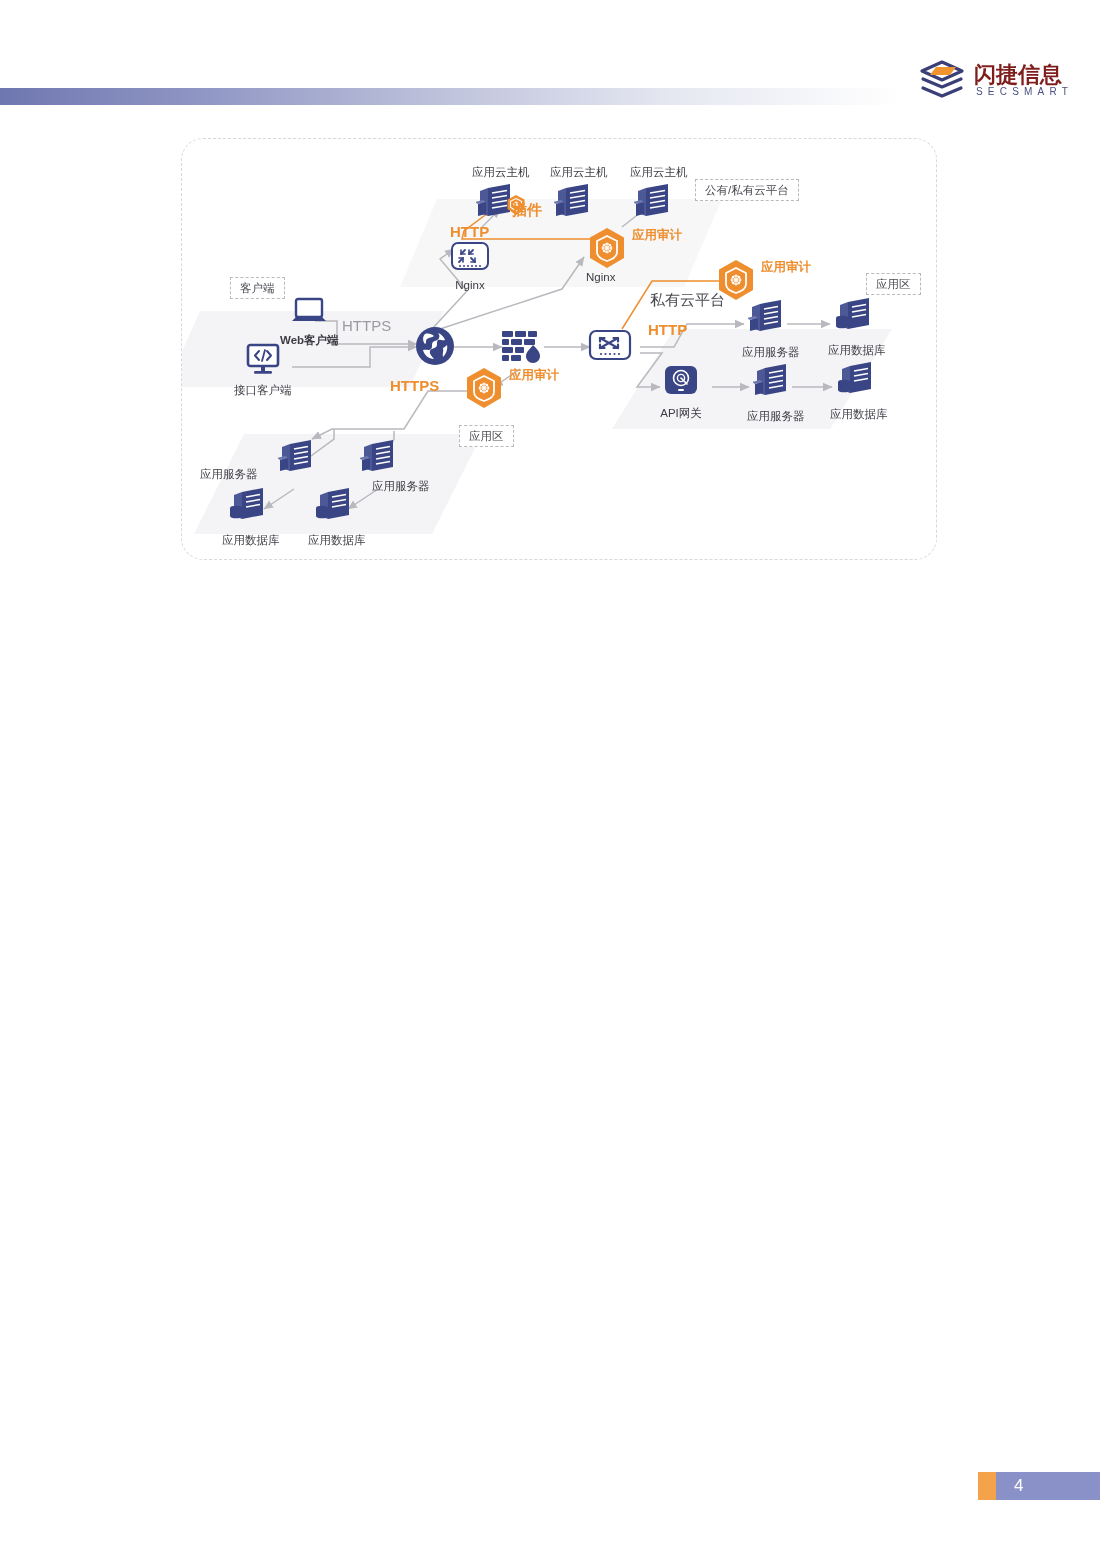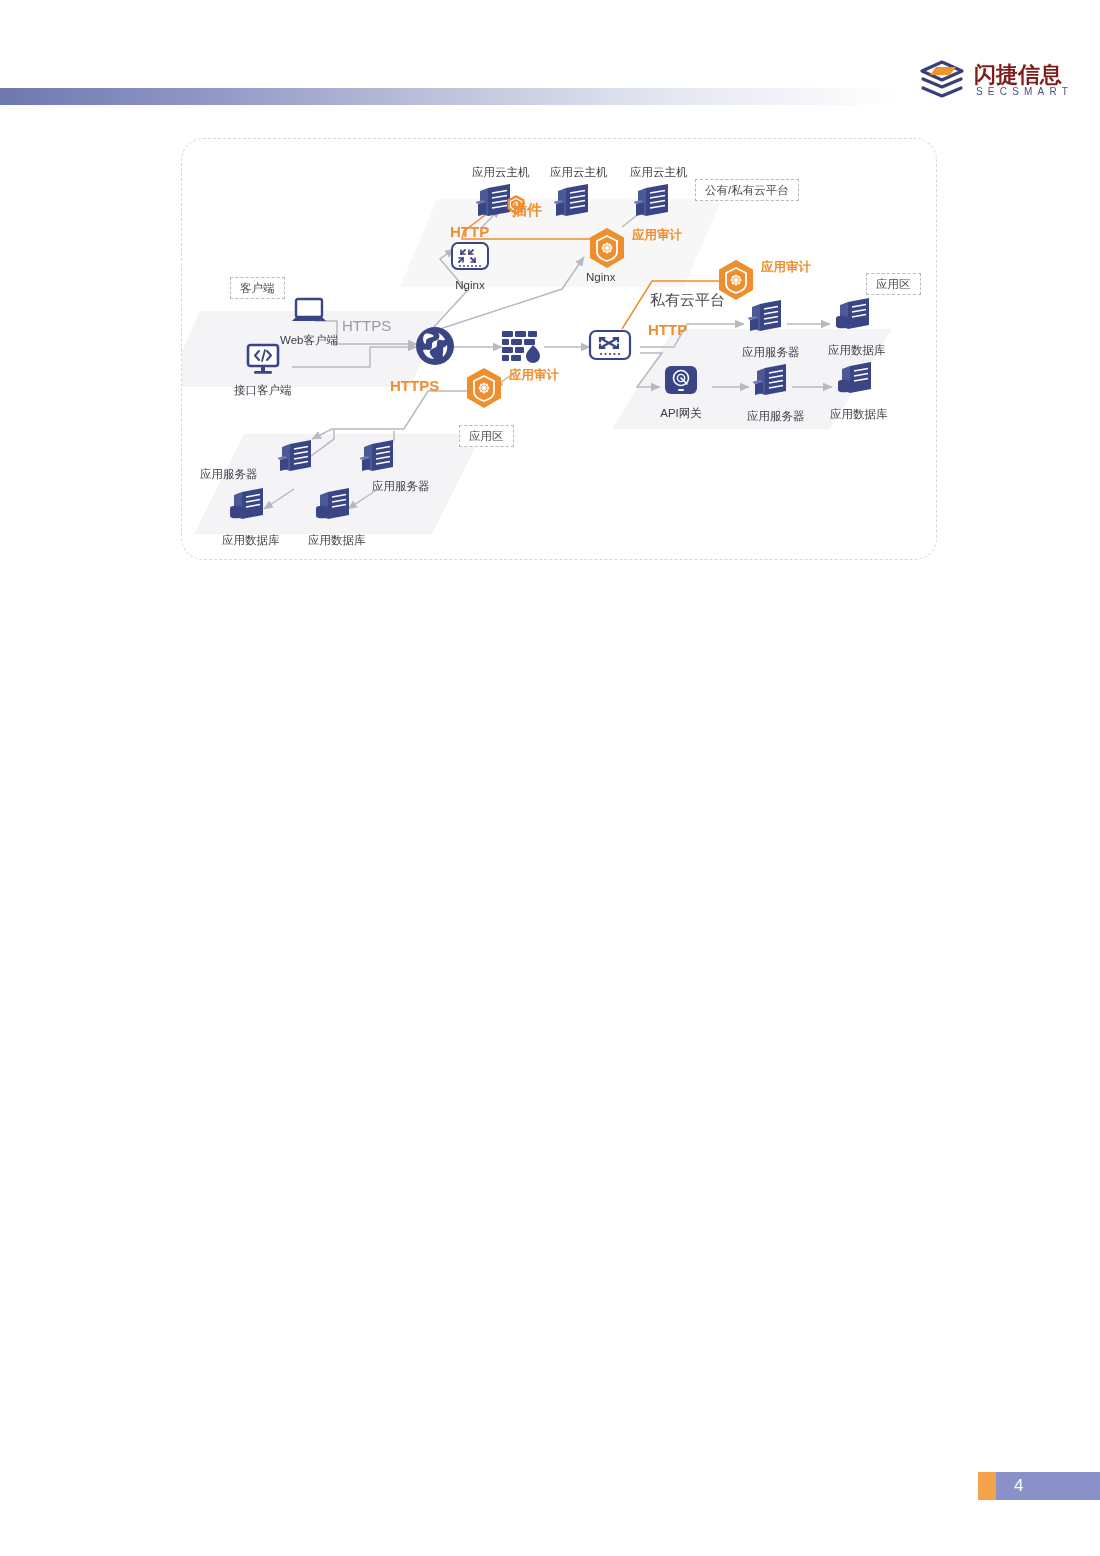--- a/index.html
+++ b/index.html
@@ -345,21 +345,21 @@
         <path d="M19 1 L36 10.5 L36 31 L19 41 L2 31 L2 10.5 Z" fill="#ee8e2e"></path>
         <path d="M19 9 L29 14 L29 25 C29 29.5 24 32.5 19 34 C14 32.5 9 29.5 9 25 L9 14 Z" fill="none" stroke="#ffffff" stroke-width="1.8"></path>
         <circle cx="19" cy="21" r="4.2" fill="none" stroke="#ffffff" stroke-width="1.3"></circle>
         <path d="M19 15.5 L19 26.5 M13.5 21 L24.5 21 M15.2 17.2 L22.8 24.8 M22.8 17.2 L15.2 24.8" stroke="#ffffff" stroke-width="1.1"></path>
       </svg>
       <span class="audit-name">应用审计</span>
     </div>
     <div class="edge-label plain-gray" style="left:468px; top:152px;">私有云平台</div>
     <div class="edge-label orange" style="left:466px; top:182px;">HTTP</div>
 
-    <div class="node" style="left:98px; top:158px;">
+    <div class="node" style="left:98px; top:158px;font-weight:bold;">
       <div class="icon-box">
         <svg width="40" height="30" viewBox="0 0 40 30">
           <rect x="7" y="2" width="26" height="18" rx="2" fill="#ffffff" stroke="#3a4585" stroke-width="2.4"></rect>
           <path d="M3 24 L37 24 L33 20 L7 20 Z" fill="#3a4585"></path>
         </svg>
       </div>
       <div class="node-label">Web客户端</div>
     </div>
 
     <div class="node" style="left:52px; top:204px;">

